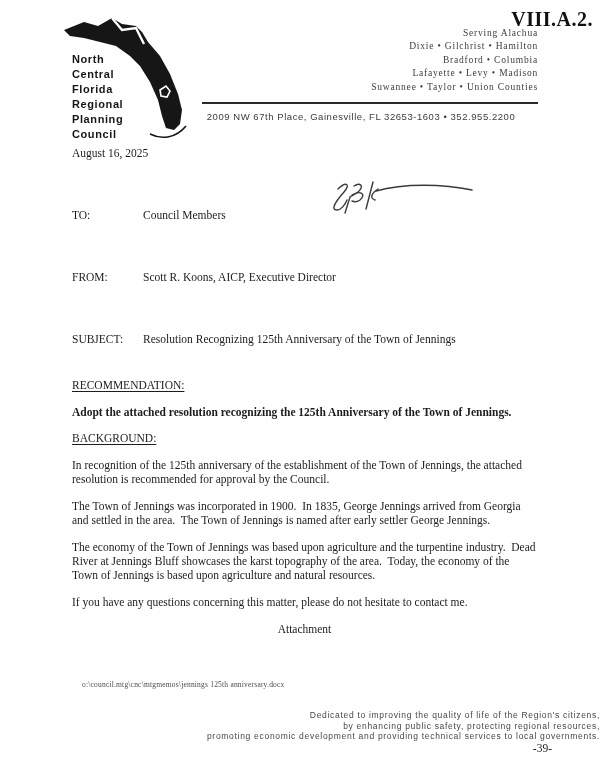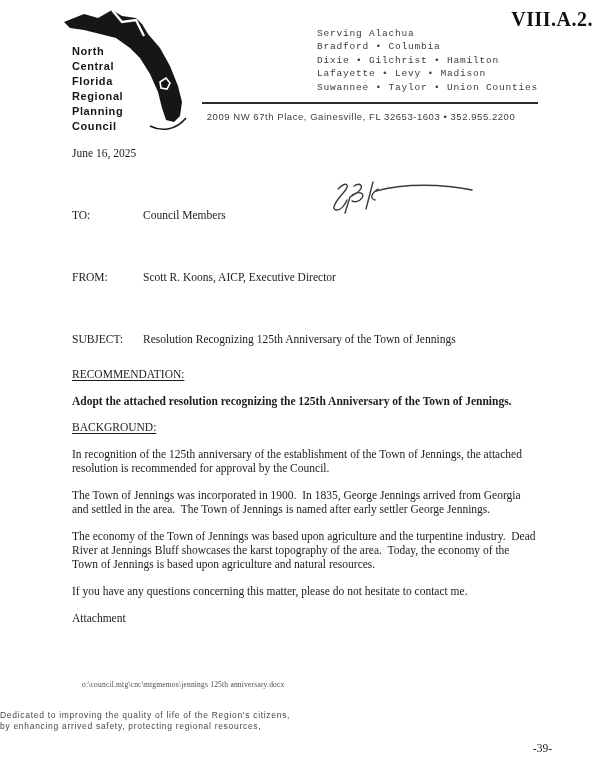--- a/index.html
+++ b/index.html
@@ -21,42 +21,42 @@
     right: 7px;
     font-family: "Liberation Serif", serif;
     font-weight: bold;
     font-size: 20px;
     letter-spacing: 0.5px;
     color: #111;
   }
   .logo {
     position: absolute;
     left: 62px;
-    top: 8px;
+    top: 16px;
     width: 140px;
     height: 124px;
   }
   .logo svg { position: absolute; left: 0; top: 0; }
   .logo-text {
     position: absolute;
     left: 10px;
     top: 36px;
     font-family: "Liberation Sans", sans-serif;
     font-weight: bold;
     font-size: 11px;
     line-height: 15px;
     letter-spacing: 0.6px;
     color: #161616;
   }
   .serving {
     position: absolute;
     right: 62px;
     top: 27px;
-    text-align: left;
-    font-family: Liberation Mono, monospace;
+    text-align: right;
+    font-family: Liberation Serif, serif;
     font-size: 9.5px;
     line-height: 13.4px;
     letter-spacing: 0.8px;
     color: #3c3c3c;
   }
   .header-rule {
     position: absolute;
     left: 202px;
     top: 102px;
     width: 336px;
@@ -93,43 +93,43 @@
     position: absolute;
     left: 252px;
     top: 33px;
     width: 152px;
     height: 38px;
     pointer-events: none;
   }
   .sec-heading {
     text-decoration: underline;
     text-underline-offset: 2px;
-    margin-top: 21px;
+    margin-top: 32px;
     margin-bottom: 13px;
   }
   .rec-line { font-weight: bold; }
   .para { margin-bottom: 13px; white-space: pre-wrap; }
-  .attachment { margin-top: 7px; }
+  .attachment { margin-top: 7px; text-align: center; }
 
   
   .file-path {
     position: absolute;
     left: 82px;
     top: 680px;
     font-family: "Liberation Serif", serif;
     font-size: 7.5px;
     color: #4a4a4a;
     letter-spacing: 0.2px;
   }
   .dedication {
     position: absolute;
     left: 0;
     top: 710px;
     width: 600px;
-    text-align: left;
+    text-align: right;
     font-family: "Liberation Sans", sans-serif;
     font-size: 8.5px;
     line-height: 10.5px;
     letter-spacing: 0.7px;
     color: #474747;
   }
   .page-number {
     position: absolute;
     right: 48px;
     top: 742px;
@@ -157,31 +157,31 @@
       <div>Central</div>
       <div>Florida</div>
       <div>Regional</div>
       <div>Planning</div>
       <div>Council</div>
     </div>
   </div>
 
   <div class="serving">
     <div>Serving  Alachua</div>
+    <div>Dixie • Gilchrist • Hamilton</div>
     <div>Bradford • Columbia</div>
-    <div>Dixie • Gilchrist • Hamilton</div>
     <div>Lafayette • Levy • Madison</div>
     <div>Suwannee • Taylor • Union  Counties</div>
   </div>
 
   <div class="header-rule"></div>
   <div class="address">2009 NW 67th Place, Gainesville, FL 32653-1603 • 352.955.2200</div>
 
   <div class="memo-body">
-    <div class="memo-date">June 16, 2025</div>
+    <div class="memo-date">August 16, 2025</div>
 
     <div class="memo-row">
       <span class="lbl">TO:</span>
       <span class="val">Council Members</span>
     </div>
     <div class="memo-row">
       <span class="lbl">FROM:</span>
       <span class="val">Scott R. Koons, AICP, Executive Director</span>
     </div>
     <div class="memo-row">
@@ -210,18 +210,19 @@
     <div class="para">The economy of the Town of Jennings was based upon agriculture and the turpentine industry.  Dead River at Jennings Bluff showcases the karst topography of the area.  Today, the economy of the Town of Jennings is based upon agriculture and natural resources.</div>
     <div class="para">If you have any questions concerning this matter, please do not hesitate to contact me.</div>
 
     <div class="attachment">Attachment</div>
   </div>
 
   <div class="file-path">o:\council.mtg\cnc\mtgmemos\jennings 125th anniversary.docx</div>
 
   <div class="dedication">
     <div>Dedicated to improving the quality of life of the Region's citizens,</div>
-    <div>by enhancing arrived safety, protecting regional resources,</div>
+    <div>by enhancing public safety, protecting regional resources,</div>
+    <div>promoting economic development and providing technical services to local governments.</div>
   </div>
 
   <div class="page-number">-39-</div>
 
 </div>
 
 </body></html>

